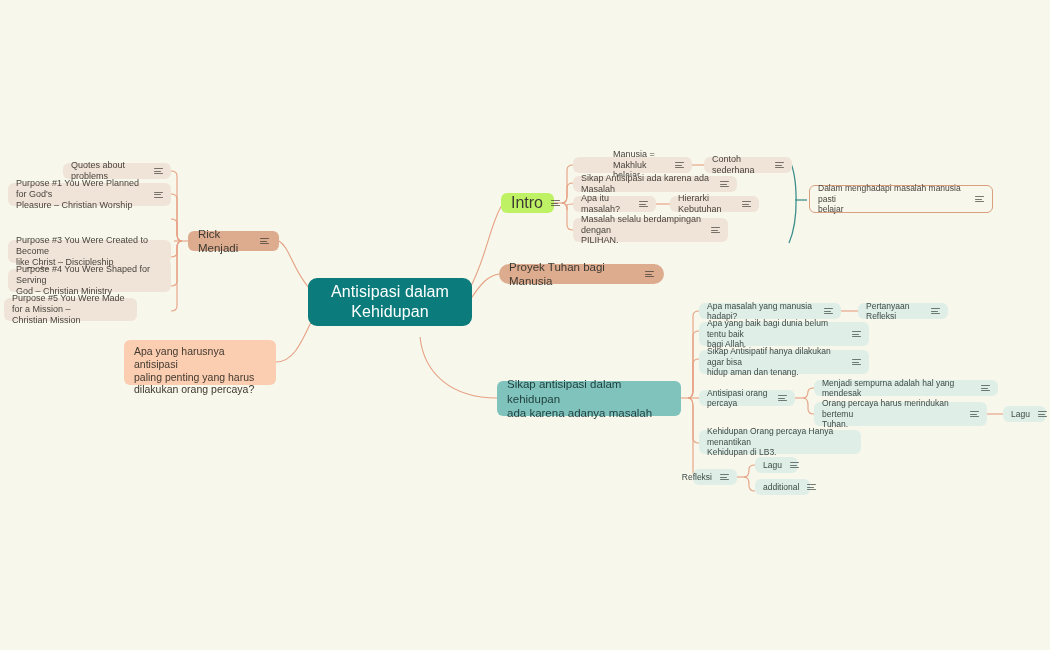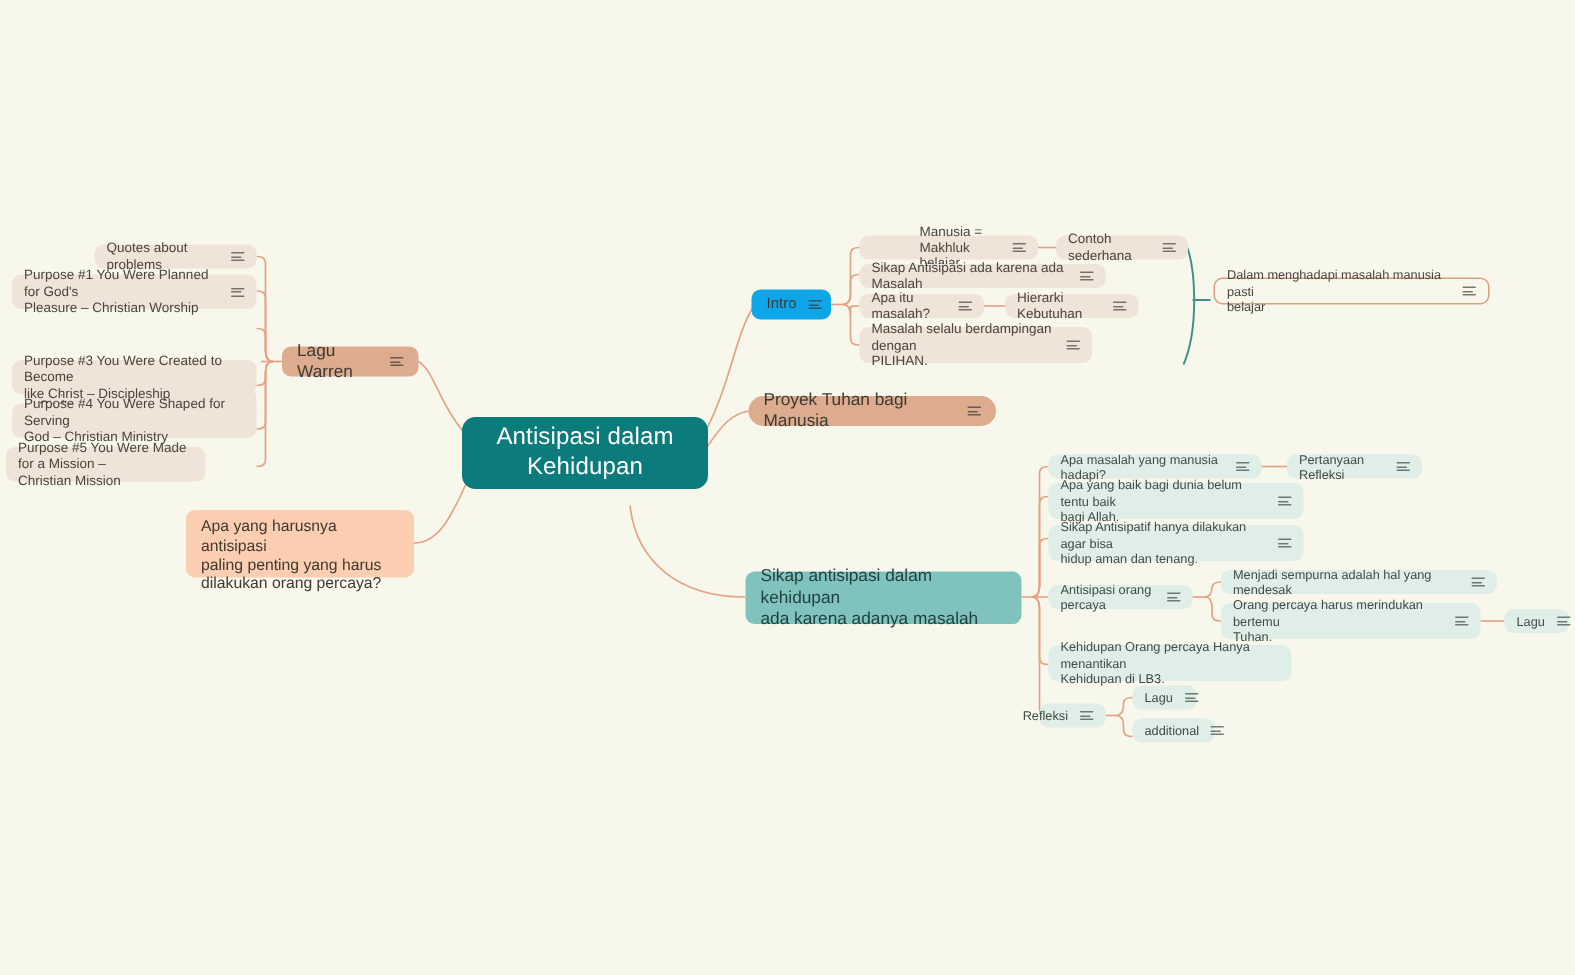--- a/index.html
+++ b/index.html
@@ -61,21 +61,21 @@
   .root {
     background: #0b7b7b;
     color: #ffffff;
     border-radius: 9px;
     justify-content: center;
     text-align: center;
     font-size: 16px;
     letter-spacing: .1px;
   }
   .n-tan      { background: #ddab8d; font-size: 11.5px; }
-  .n-peach    { background: #0ea5e9; font-size: 10px; }
+  .n-peach    { background: #bef264; font-size: 16px; }
   .n-cream    { background: #f0e4d8; font-size: 9px; color: #4a443d; }
   .n-creamq   { background: #fbcdb1; font-size: 10.5px; color: #40392f; }
   .n-teal     { background: #7fc3bc; font-size: 11.5px; color: #1f3e3d; }
   .n-mint     { background: #dfeee7; font-size: 8.5px; color: #3f4b47; }
   .n-outline  { background: transparent; border: 1px solid #d99f7f; font-size: 8.5px; color: #4a443d; }
   .pad-sm  { padding: 4px 8px; }
   .pad-md  { padding: 5px 10px; }
   .pad-lg  { padding: 7px 13px; }
 </style>
 </head>
@@ -137,21 +137,21 @@
       <path d="M795 200 H 807"></path>
     </g>
   </svg>
 
   <div class="node root pad-lg" style="left:308px; top:278px; width:164px; height:48px;">
     <span class="txt">Antisipasi dalam
 Kehidupan</span>
   </div>
 
   <div class="node n-tan pad-md" style="left:188px; top:231px; width:91px; height:20px;">
-    <span class="txt">Lagu Warren</span>
+    <span class="txt">Rick Menjadi</span>
     <span class="note-icon"><i class="l1"></i><i class="l2"></i><i class="l3"></i></span>
   </div>
 
   <div class="node n-cream pad-sm" style="left:63px; top:163px; width:108px; height:16px;">
     <span class="txt">Quotes about problems</span>
     <span class="note-icon"><i class="l1"></i><i class="l2"></i><i class="l3"></i></span>
   </div>
 
   <div class="node n-cream pad-sm" style="left:8px; top:183px; width:163px; height:23px;">
     <span class="txt">Purpose #1 You Were Planned for God's
@@ -212,21 +212,21 @@
     <span class="txt">Hierarki Kebutuhan</span>
     <span class="note-icon"><i class="l1"></i><i class="l2"></i><i class="l3"></i></span>
   </div>
 
   <div class="node n-cream pad-sm" style="left:573px; top:218px; width:155px; height:24px;">
     <span class="txt">Masalah selalu berdampingan dengan
 PILIHAN.</span>
     <span class="note-icon"><i class="l1"></i><i class="l2"></i><i class="l3"></i></span>
   </div>
 
-  <div class="node n-outline pad-sm" style="left:809px; top:185px; width:184px; height:18px;">
+  <div class="node n-outline pad-sm" style="left:809px; top:185px; width:184px; height:28px;">
     <span class="txt">Dalam menghadapi masalah manusia pasti
 belajar</span>
     <span class="note-icon"><i class="l1"></i><i class="l2"></i><i class="l3"></i></span>
   </div>
 
   <div class="node n-tan pad-md" style="left:499px; top:264px; width:165px; height:20px;border-radius:10px;">
     <span class="txt">Proyek Tuhan bagi Manusia</span>
     <span class="note-icon"><i class="l1"></i><i class="l2"></i><i class="l3"></i></span>
   </div>
 

